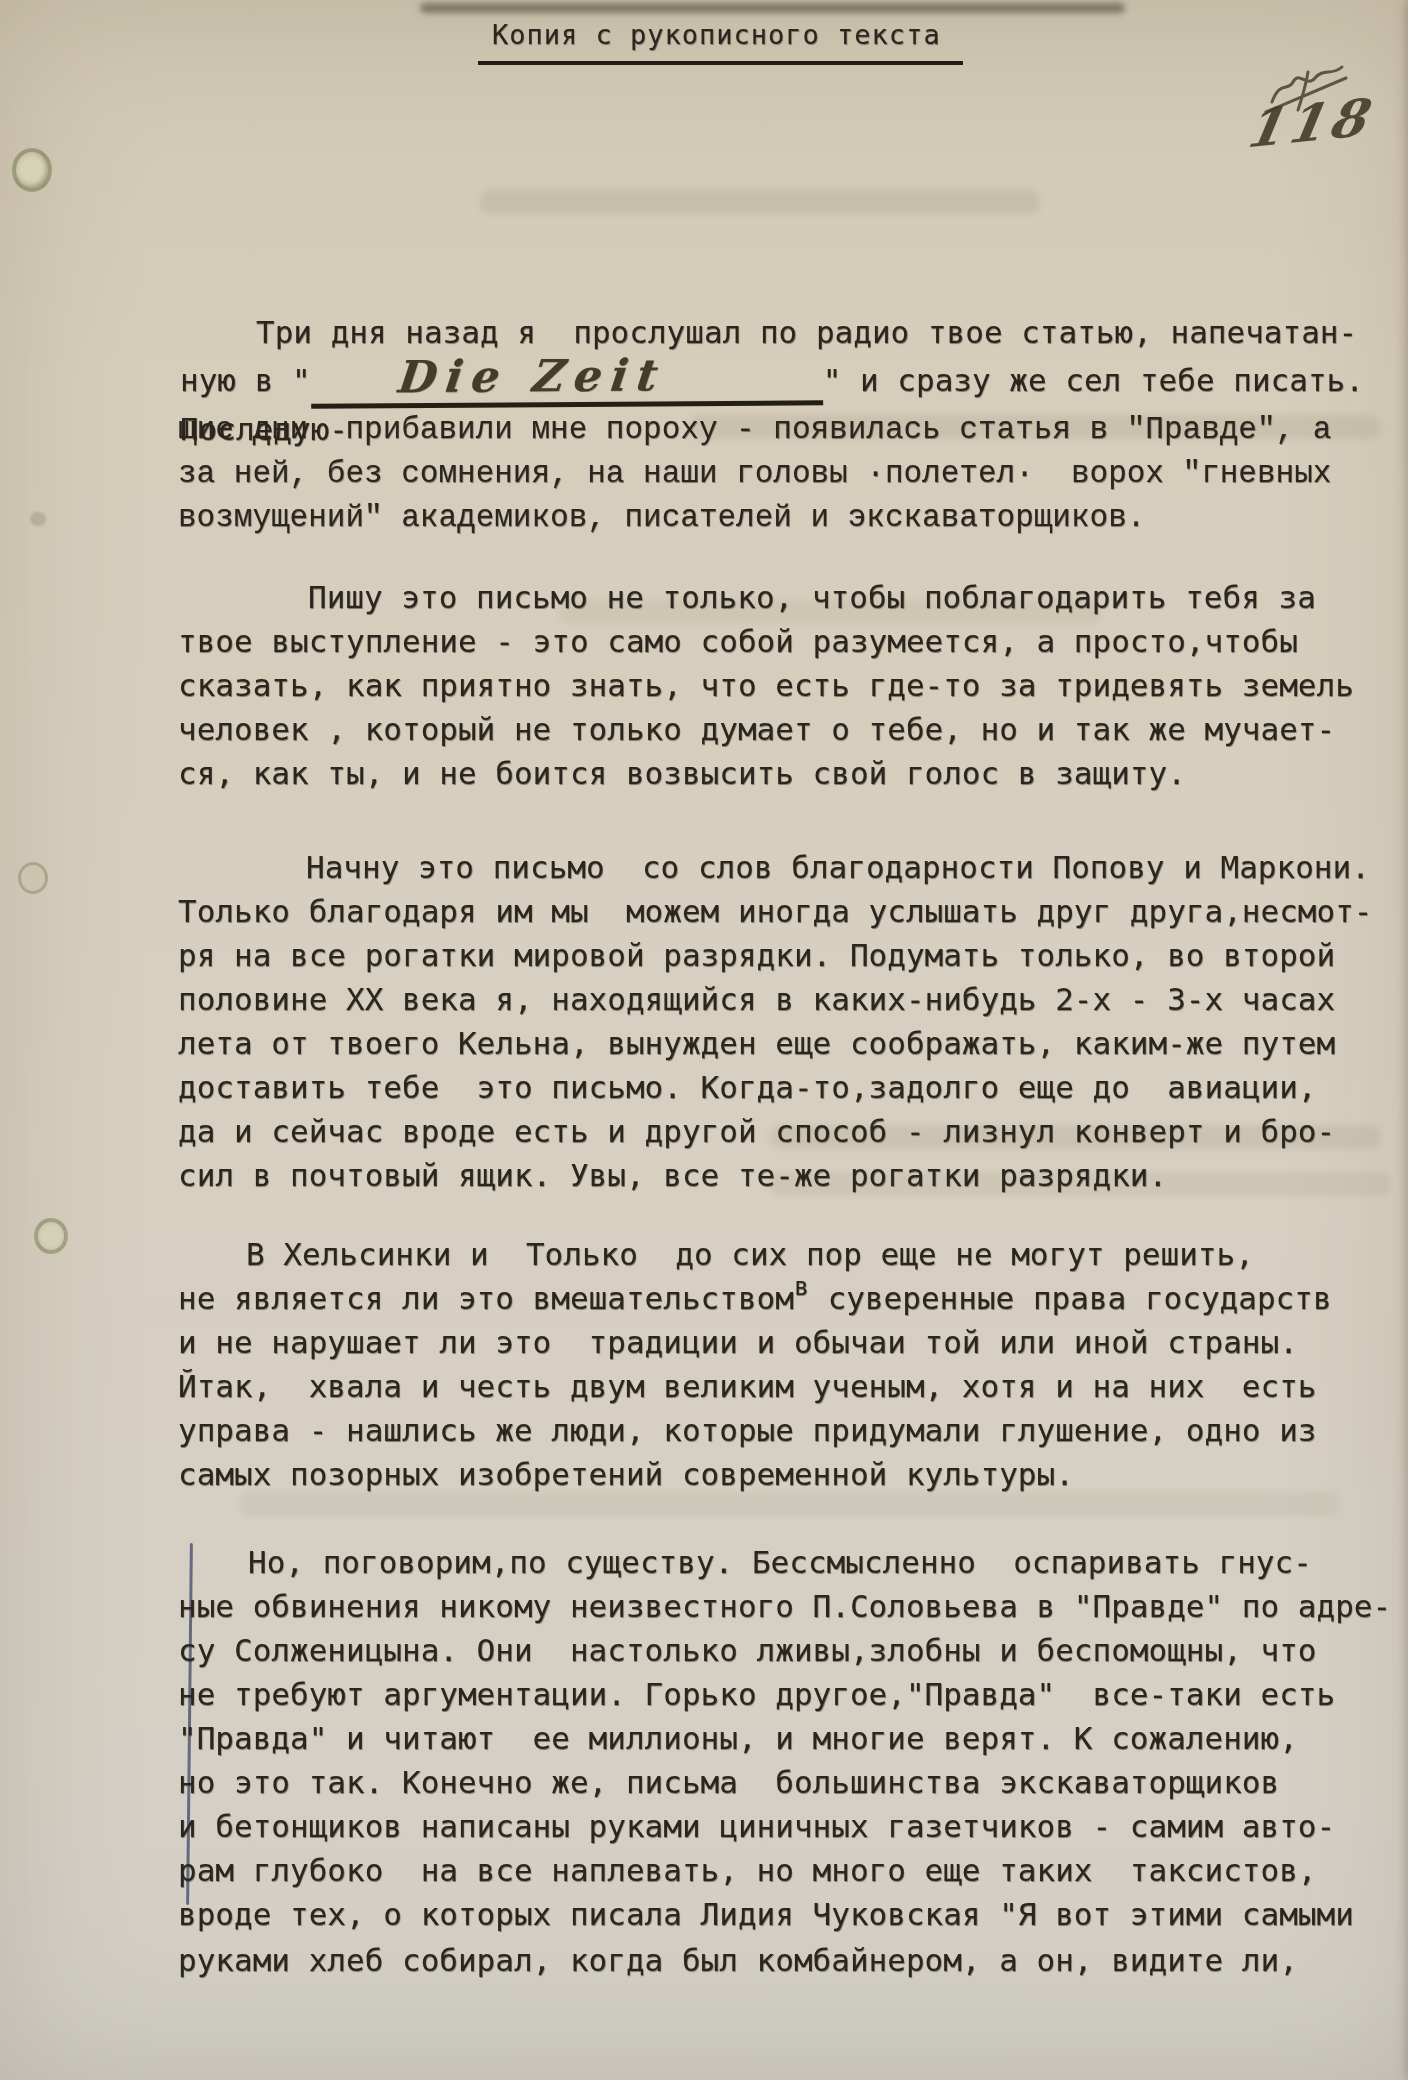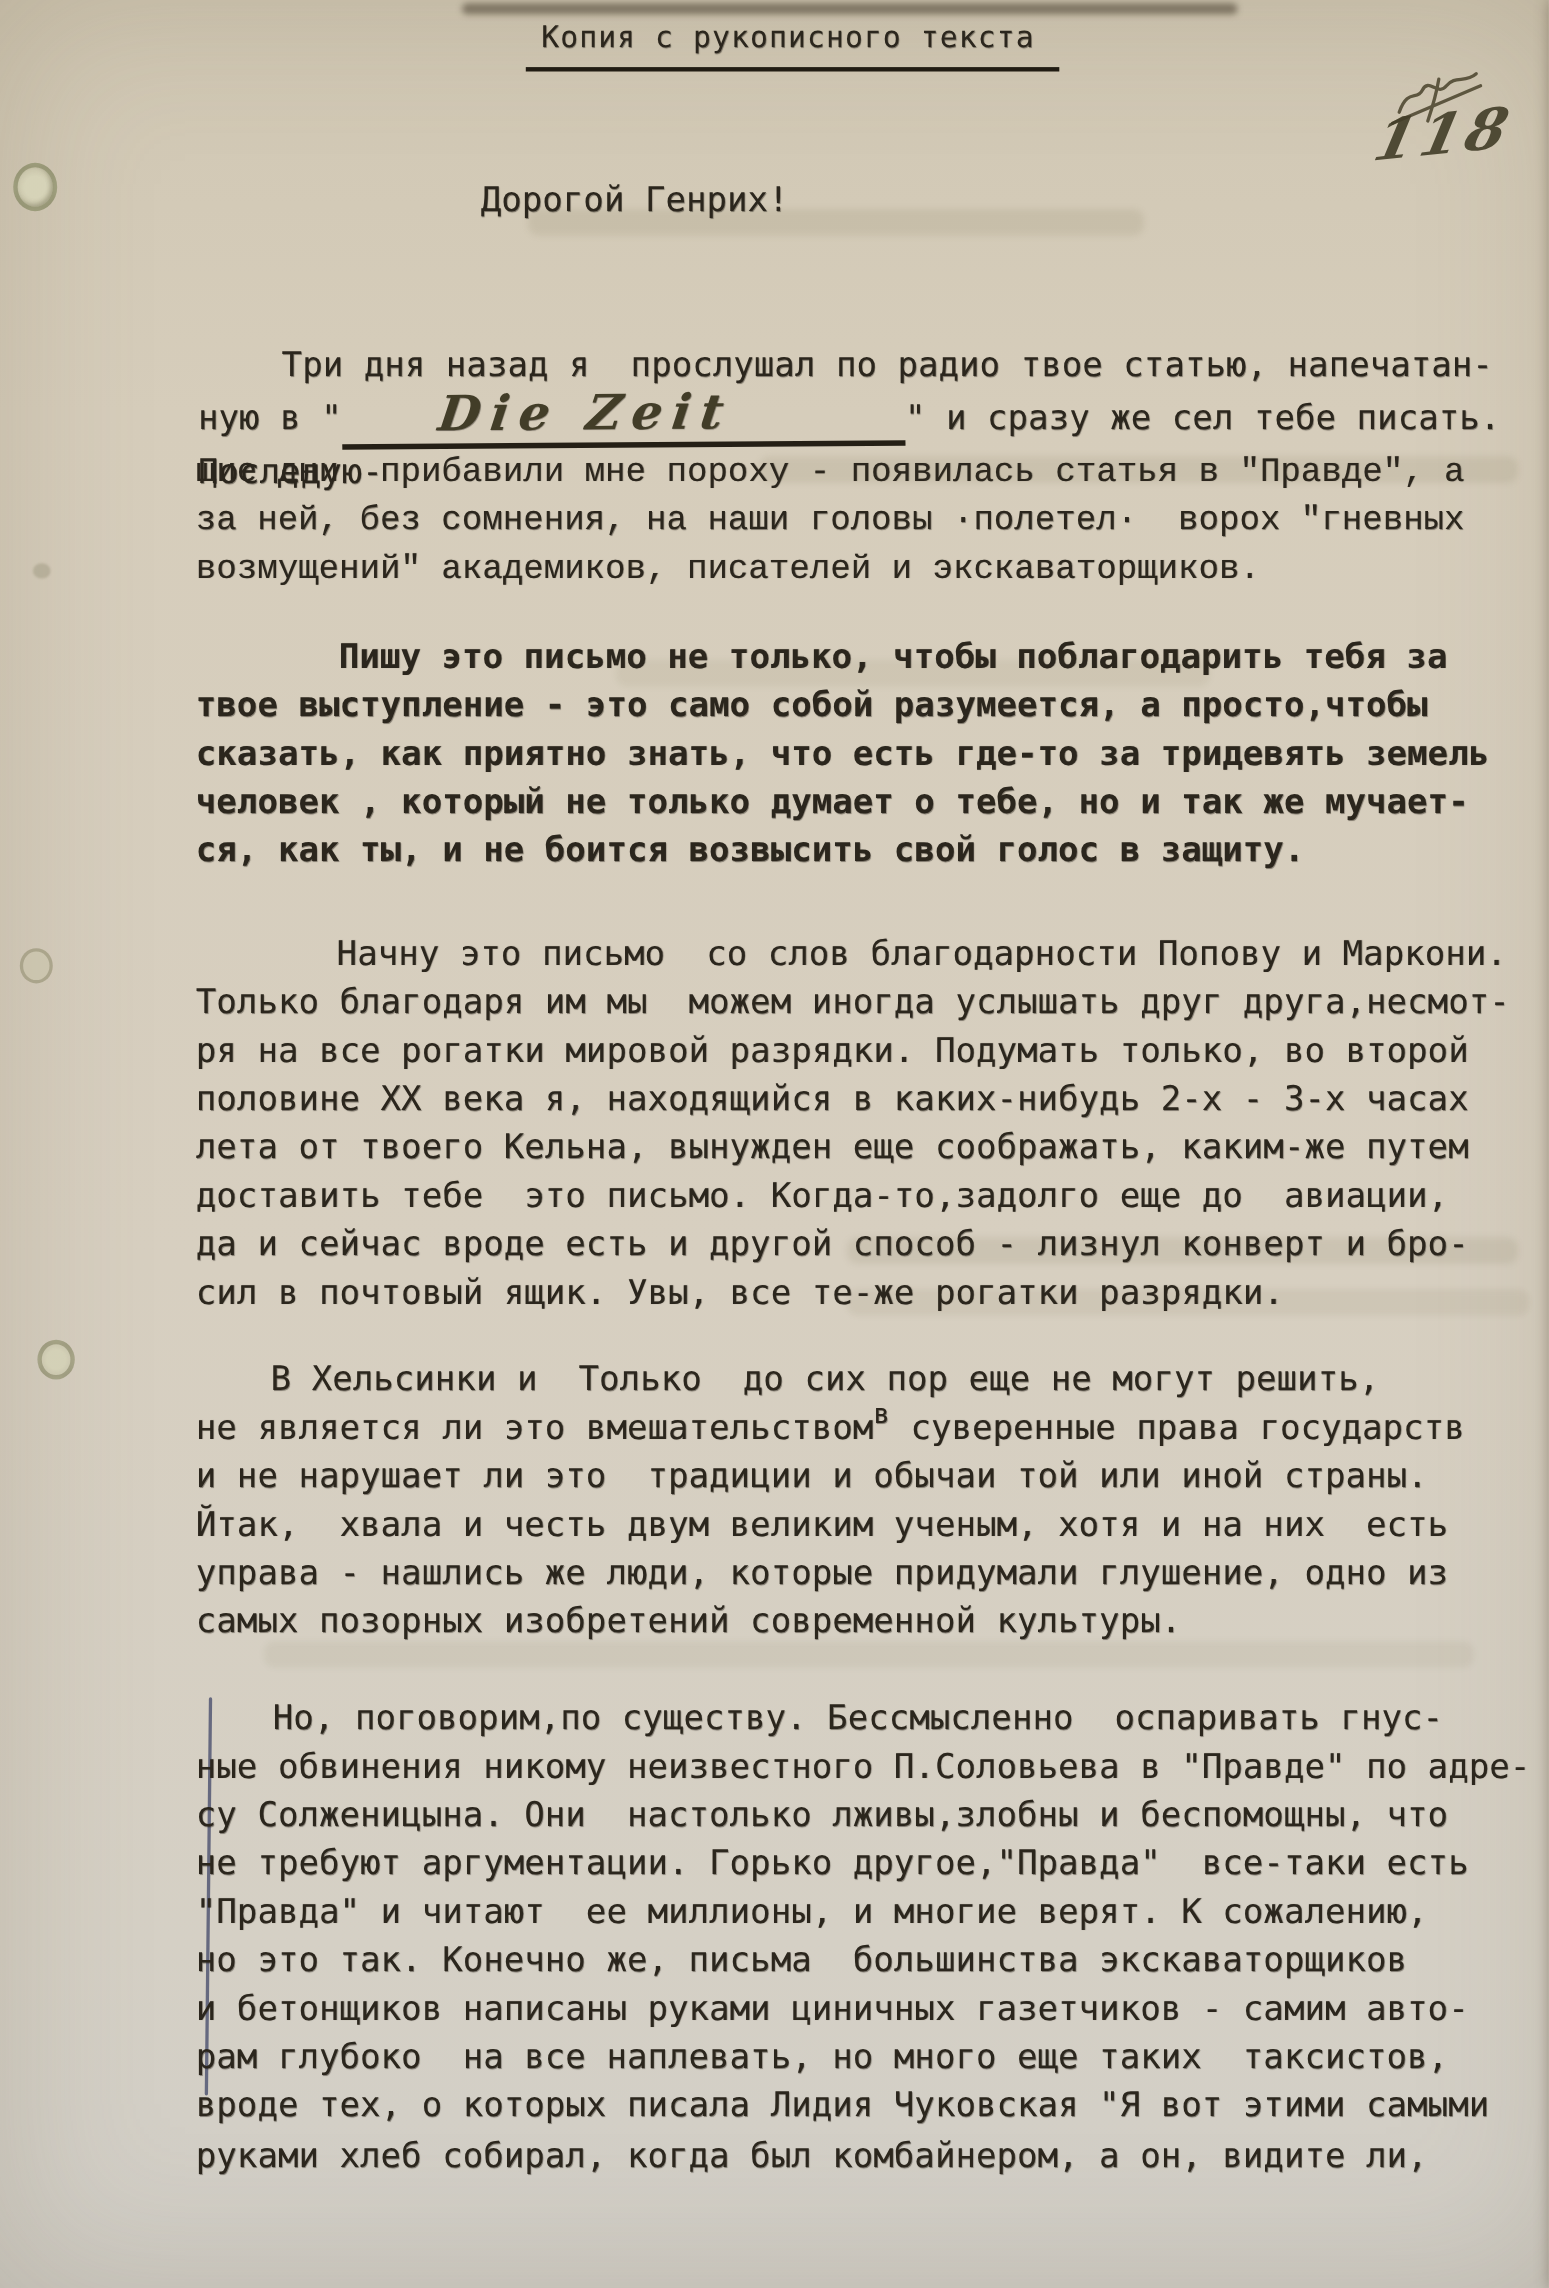--- a/index.html
+++ b/index.html
@@ -22,21 +22,21 @@
     white-space:pre-wrap;
     letter-spacing:0px;
     text-shadow:0.6px 0.6px 0.7px rgba(43,38,29,0.5);
   }
   .heading{
     font-size:27px;line-height:34px;
     padding:0 22px 9px 14px;
     border-bottom:4px solid #211c13;
     letter-spacing:1px;
   }
-  .indent2{text-indent:130px;font-weight:bold;}
+  .indent2{text-indent:130px;}
   .indent3{text-indent:128px;}
   .indent5{text-indent:70px;}
   .hw{
     font-family:"DejaVu Serif", serif;
     font-style:italic;
     color:#423d28;
   }
   .hw-zeit-wrap{
     display:inline-block;
     width:512px;
@@ -137,21 +137,20 @@
   <div class="scribble">
     <svg width="96" height="64" viewBox="0 0 96 64">
       <path d="M10,44 C18,22 26,34 31,24 C37,12 45,30 53,20 C61,10 70,18 80,9" stroke="#4a432c" stroke-width="3" fill="none" stroke-linecap="round"></path>
       <path d="M46,14 C44,26 40,40 36,52" stroke="#4a432c" stroke-width="3" fill="none" stroke-linecap="round"></path>
       <path d="M4,54 L84,20" stroke="#4a432c" stroke-width="3" fill="none" stroke-linecap="round"></path>
     </svg>
   </div>
 
   <div class="hw page-number">118</div>
 
-  <div class="typed" style="left:437px;top:160px;">Дорогой Генрих!</div>
 
   <div class="typed" style="left:256px;top:310px;">Три дня назад я  прослушал по радио твое статью, напечатан-</div>
   <div class="typed" style="left:180px;top:354px;width:1220px;"><span>ную в "</span><span class="hw-zeit-wrap"><span class="hw hw-zeit">Die Zeit</span></span><span>" и сразу же сел тебе писать. Последую-</span></div>
   <div class="typed" style="left:178px;top:408px;width:1230px;font-family:Liberation Mono, monospace;">щие дни  прибавили мне пороху - появилась статья в "Правде", а
 за ней, без сомнения, на наши головы ·полетел·  ворох "гневных
 возмущений" академиков, писателей и экскаваторщиков.</div>
 
   <div class="typed indent2" style="left:178px;top:575px;width:1230px;">Пишу это письмо не только, чтобы поблагодарить тебя за
 твое выступление - это само собой разумеется, а просто,чтобы
 сказать, как приятно знать, что есть где-то за тридевять земель

